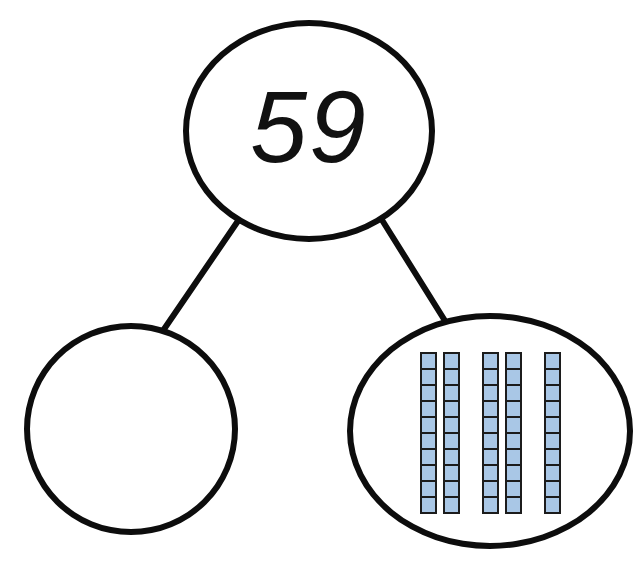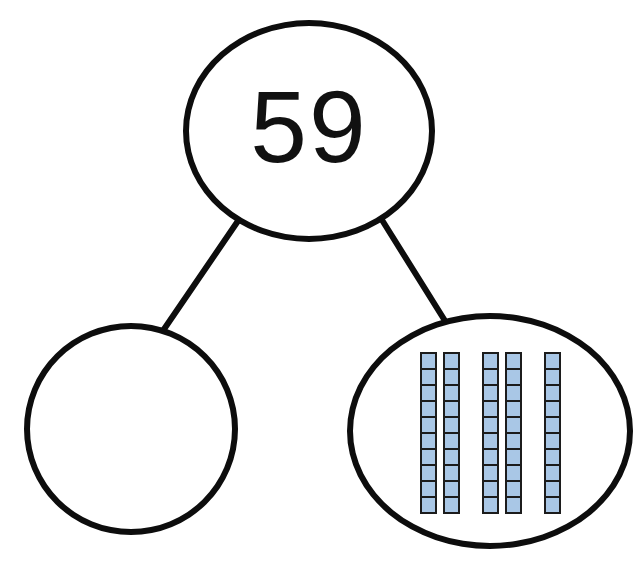--- a/index.html
+++ b/index.html
@@ -35,20 +35,21 @@
     box-sizing: border-box;
     display: flex;
     align-items: center;
     justify-content: center;
   }
   .circle.total {
     left: 183px;
     top: 20px;
     width: 252px;
     height: 222px;
+    font-style: italic;
   }
   .circle.left {
     left: 24px;
     top: 323px;
     width: 214px;
     height: 212px;
   }
   .circle.right {
     left: 347px;
     top: 313px;

